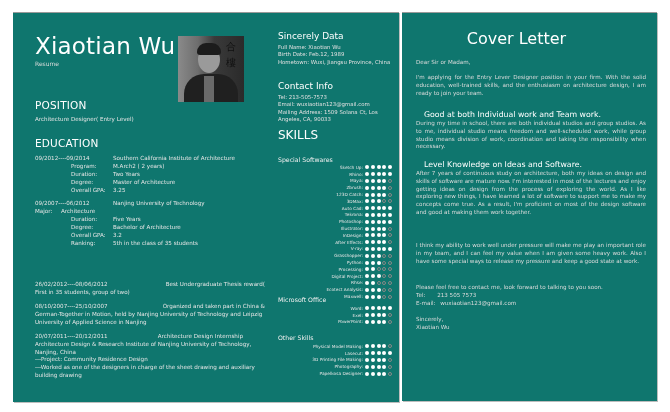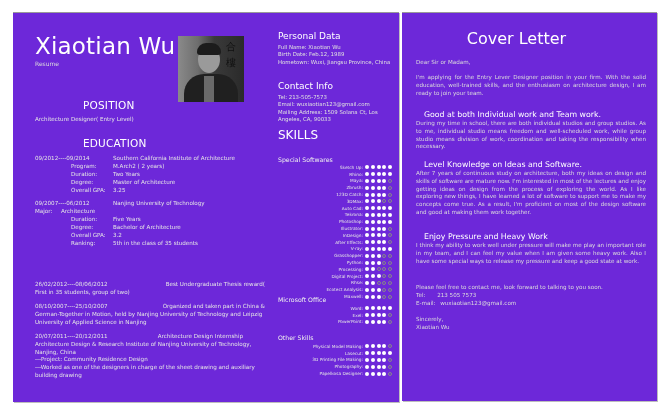--- a/index.html
+++ b/index.html
@@ -1,21 +1,21 @@
 <!DOCTYPE html>
 <html><head>
 <meta charset="utf-8">
 <style>
   html, body { margin: 0; padding: 0; }
   body {
     width: 670px; height: 412px; background: #ffffff; position: relative; overflow: hidden;
     font-family: "DejaVu Sans", sans-serif; color: #e8e8e8;
   }
   .page {
-    position: absolute; background: #6d28d9;
+    position: absolute; background: #0f766e;
     border-top: 1px solid #9a9a9a;
     box-shadow: 1px 1px 0 #bdbdbd;
     text-decoration: underline;
   }
   #resume { left: 13px; top: 12px; width: 386px; height: 389px; }
   #cover { left: 402px; top: 12px; width: 255px; height: 388px; }
 
   
   .name { position: absolute; left: 22px; top: 20px; font-size: 23px; color: #fff; letter-spacing: 0.2px; }
   .subtitle { position: absolute; left: 22px; top: 47px; font-size: 6px; color: #ddd; }
@@ -23,21 +23,21 @@
     position: absolute; left: 165px; top: 23px; width: 66px; height: 66px;
     background: linear-gradient(90deg, #8a8a8a 0%, #6e6e6e 30%, #3a3a3a 55%, #2a2a2a 100%);
     overflow: hidden;
   }
   .photo .head { position: absolute; left: 20px; top: 10px; width: 22px; height: 27px; border-radius: 50%; background: #9a9a9a; }
   .photo .hair { position: absolute; left: 19px; top: 7px; width: 24px; height: 12px; border-radius: 12px 12px 4px 4px; background: #1c1c1c; }
   .photo .body { position: absolute; left: 6px; top: 38px; width: 54px; height: 30px; border-radius: 20px 20px 0 0; background: #202020; }
   .photo .shirt { position: absolute; left: 26px; top: 40px; width: 10px; height: 26px; background: #6a6a6a; }
   .photo .glyph { position: absolute; left: 48px; font-size: 10px; color: #111; font-family: "DejaVu Serif", serif; }
 
-  .sec-h { position: absolute; left: 22px; font-size: 10.5px; color: #fff; letter-spacing: 0.2px; margin-left: 48px; }
+  .sec-h { position: absolute; left: 22px; font-size: 10.5px; color: #fff; letter-spacing: 0.2px; }
   .small { position: absolute; font-size: 5.6px; line-height: 7.8px; color: #e6e6e6; }
   .edu-row { position: absolute; font-size: 5.6px; line-height: 7.8px; color: #e6e6e6; white-space: nowrap; }
 
   
   .rc-h { position: absolute; left: 265px; font-size: 9px; color: #fff; }
   .rc-text { position: absolute; left: 265px; width: 115px; font-size: 5.4px; line-height: 7.4px; color: #e0e0e0; }
   .rc-sub { position: absolute; left: 265px; font-size: 6.2px; color: #f0f0f0; }
   .skill-list { position: absolute; left: 265px; width: 120px; }
   .skill-row { height: 6.8px; display: flex; align-items: center; justify-content: flex-end; }
   .skill-row .lbl { font-size: 4.3px; color: #e6e6e6; text-align: right; margin-right: 2px; white-space: nowrap; }
@@ -115,21 +115,21 @@
   <div class="small" style="left:22px; top:320px; width:230px">
     <div style="display:flex; justify-content:space-between">
       <span>20/07/2011----20/12/2011</span>
       <span style="margin-right:22px">Architecture Design Internship</span>
     </div>
     <div>Architecture Design &amp; Research Institute of Nanjing University of Technology, Nanjing, China</div>
     <div>---Project: Community Residence Design</div>
     <div>---Worked as one of the designers in charge of the sheet drawing and auxiliary building drawing</div>
   </div>
 
-  <div class="rc-h" style="top:18px">Personal Data</div>
+  <div class="rc-h" style="top:18px">Sincerely Data</div>
   <div class="rc-text" style="top:31px">
     <div>Full Name: Xiaotian Wu</div>
     <div>Birth Date:  Feb.12, 1989</div>
     <div>Hometown: Wuxi, Jiangsu Province, China</div>
   </div>
 
   <div class="rc-h" style="top:68px">Contact Info</div>
   <div class="rc-text" style="top:81px">
     <div>Tel: 213-505-7573</div>
     <div>Email: wuxiaotian123@gmail.com</div>
@@ -435,21 +435,20 @@
   <div class="cv-title">Cover Letter</div>
   <div class="cv-p" style="top:46px">Dear Sir or Madam,</div>
   <div class="cv-p" style="top:61px">I'm applying for the Entry Lever Designer position in your firm. With the solid education, well-trained skills, and the enthusiasm on architecture design, I am ready to join your team.</div>
 
   <div class="cv-h" style="top:97px">Good at both Individual work and Team work.</div>
   <div class="cv-p" style="top:107px">During my time in school, there are both individual studios and group studios. As to me, individual studio means freedom and well-scheduled work, while group studio means division of work, coordination and taking the responsibility when necessary.</div>
 
   <div class="cv-h" style="top:147px">Level Knowledge on Ideas and Software.</div>
   <div class="cv-p" style="top:157px">After 7 years of continuous study on architecture, both my ideas on design and skills of software are mature now. I'm interested in most of the lectures and enjoy getting ideas on design from the process of exploring the world. As I like exploring new things, I have learned a lot of software to support me to make my concepts come true. As a result, I'm proficient on most of the design software and good at making them work together.</div>
 
-  <div class="cv-h" style="top:219px">Enjoy Pressure and Heavy Work</div>
   <div class="cv-p" style="top:229px">I think my ability to work well under pressure will make me play an important role in my team, and I can feel my value when I am given some heavy work. Also I have some special ways to release my pressure and keep a good state at work.</div>
 
   <div class="cv-p" style="top:271px">Please feel free to contact me, look forward to talking to you soon.</div>
   <div class="cv-p" style="top:279px">
     <span>Tel:</span>
     <span style="margin-left:10px">213 505 7573</span>
   </div>
   <div class="cv-p" style="top:287px">
     <span>E-mail:</span>
     <span style="margin-left:3px">wuxiaotian123@gmail.com</span>

